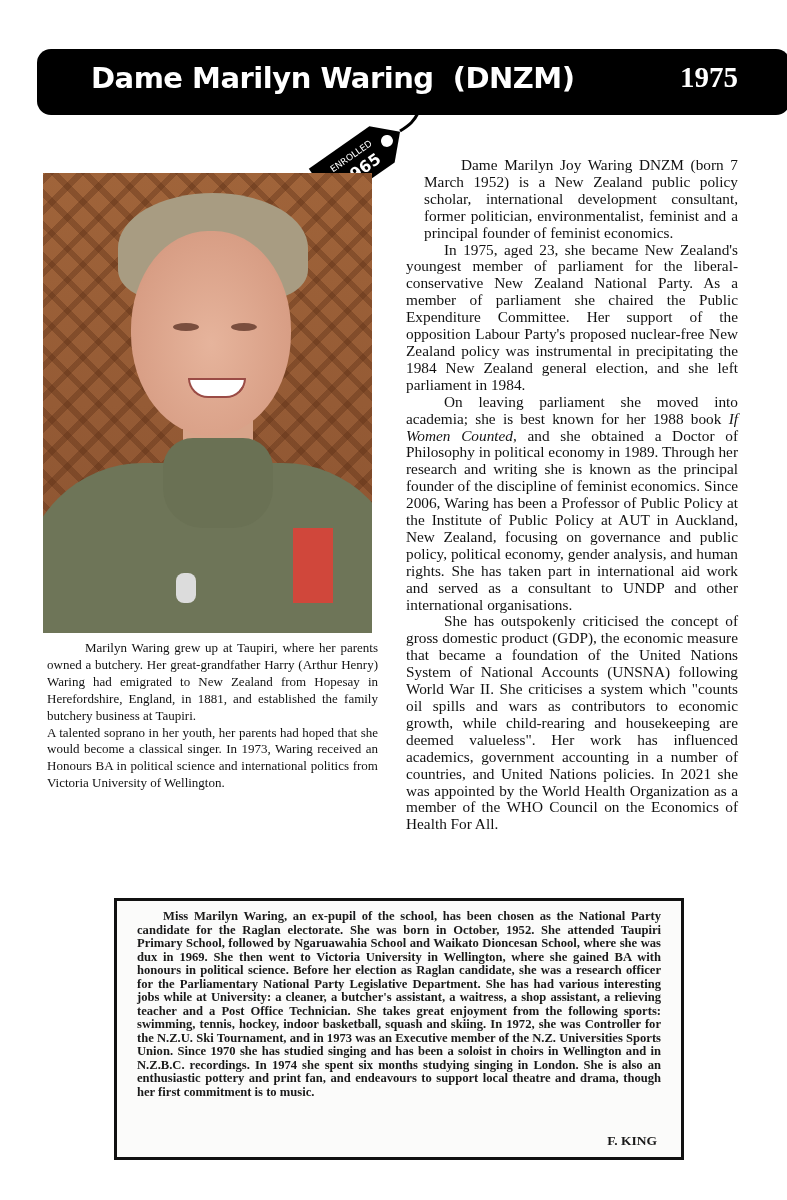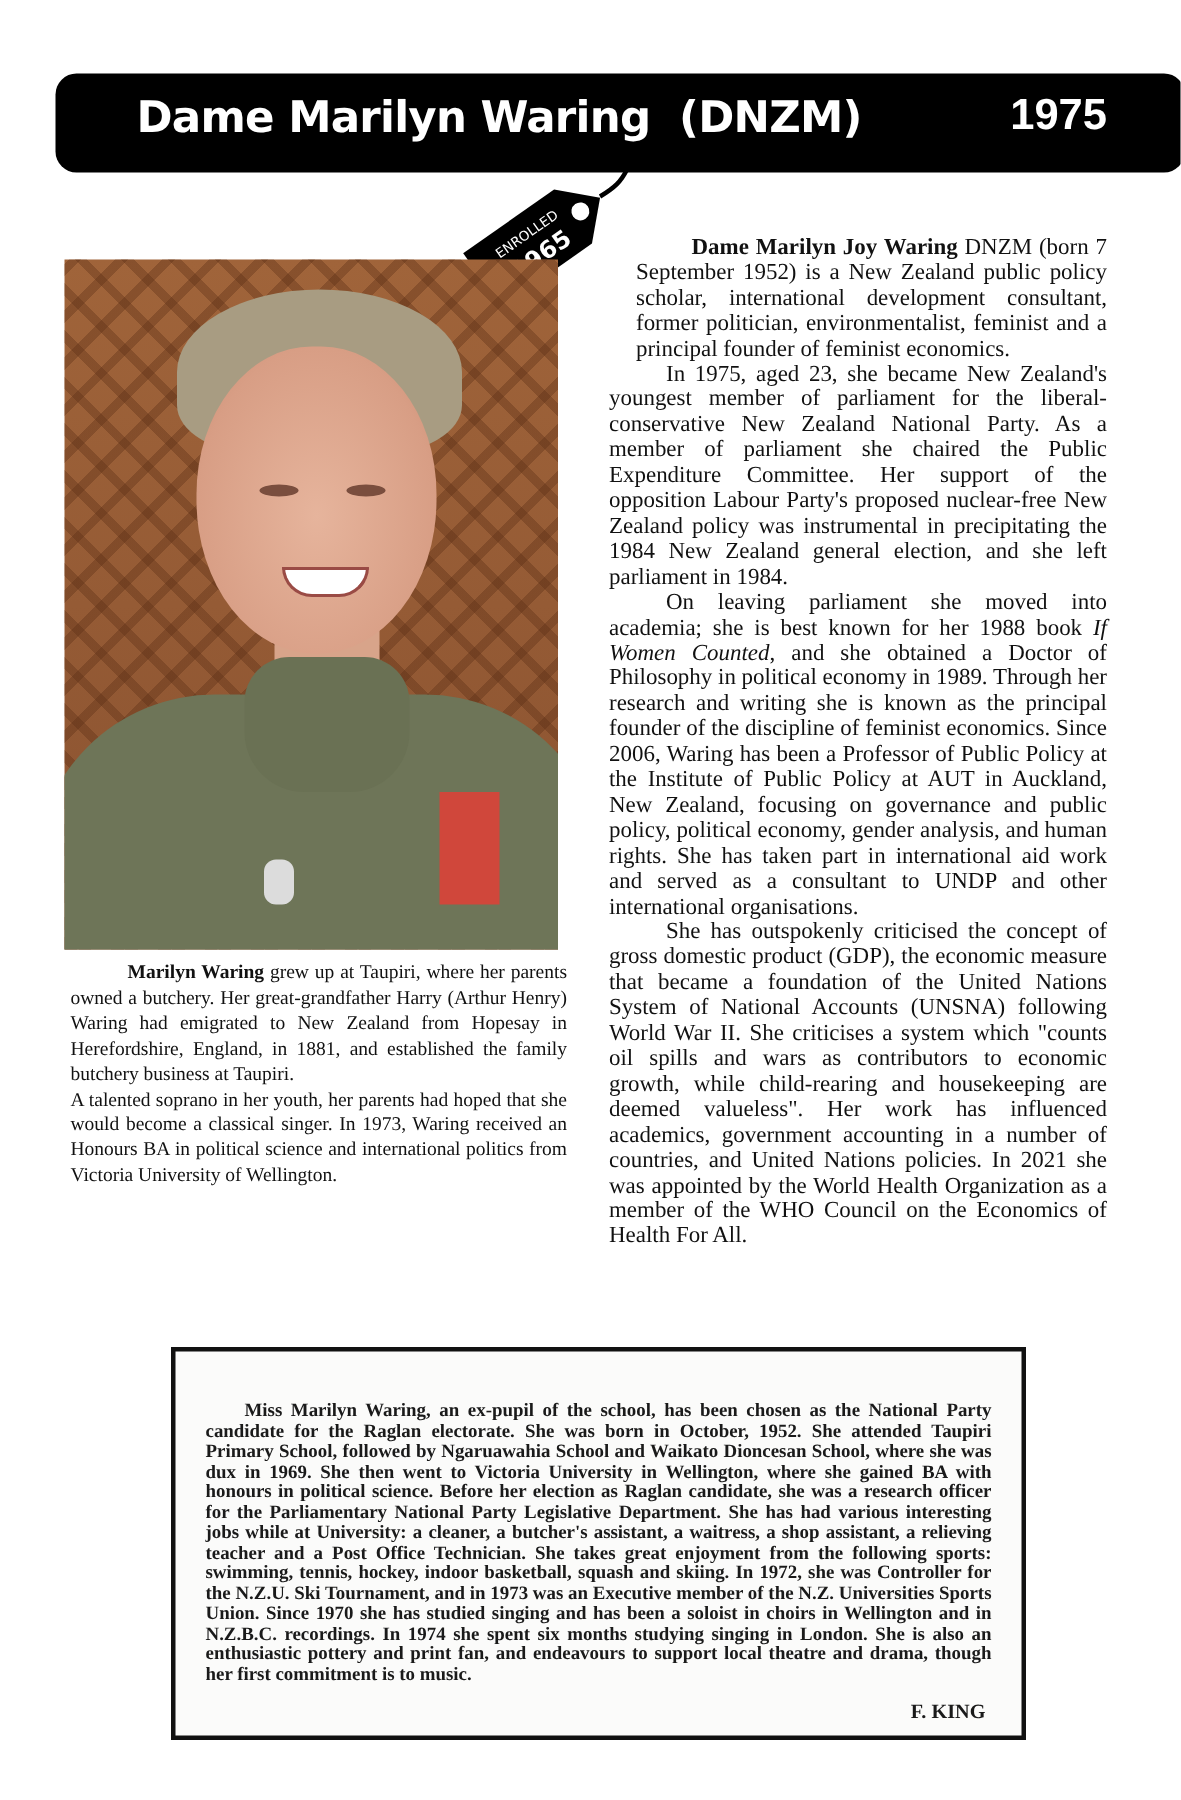--- a/index.html
+++ b/index.html
@@ -9,21 +9,21 @@
     position: absolute; left: 37px; top: 49px; width: 753px; height: 66px;
     background: #000; border-radius: 14px;
   }
   .title-text {
     position: absolute; left: 54px; top: 12px;
     font-family: "DejaVu Sans", sans-serif; font-weight: bold; font-size: 29px;
     color: #fff; letter-spacing: -0.5px; white-space: pre;
   }
   .title-year {
     position: absolute; right: 52px; top: 12px;
-    font-family: Liberation Sans, sans-serif; font-weight: bold; font-size: 29px; color: #fff;
+    font-family: Liberation Serif, serif; font-weight: bold; font-size: 29px; color: #fff;
   }
 
   .tag-wrap { position: absolute; left: 300px; top: 105px; width: 130px; height: 110px; }
   .tag-wrap svg { position: absolute; left: 0; top: 0; }
 
   .photo {
     position: absolute; left: 43px; top: 173px; width: 329px; height: 460px; overflow: hidden;
     background:
       repeating-linear-gradient(45deg, rgba(90,45,20,0.35) 0 6px, rgba(0,0,0,0) 6px 22px),
       repeating-linear-gradient(-45deg, rgba(90,45,20,0.35) 0 6px, rgba(0,0,0,0) 6px 22px),
@@ -57,32 +57,32 @@
   .bio-right {
     position: absolute; left: 406px; top: 157px; width: 332px;
     font-size: 15.3px; line-height: 16.9px; text-align: justify;
   }
   .bio-left {
     position: absolute; left: 47px; top: 640px; width: 331px;
     font-size: 13px; line-height: 16.9px; text-align: justify;
   }
   p { margin: 0; text-indent: 38px; }
   .first-right { padding-left: 18px; text-indent: 37px; }
-  b { font-weight: bold; }
+  b { font-weight: normal; }
   i { font-style: italic; }
   .noindent { text-indent: 0; }
 
   .clipping {
     position: absolute; left: 114px; top: 898px; width: 564px; height: 256px;
     border: 3px solid #111; background: #fbfbfa;
   }
   .clipping-text {
     position: absolute; left: 20px; top: 9px; width: 524px;
     font-family: "Liberation Serif", serif; font-weight: bold; font-size: 12.6px; line-height: 13.5px;
-    text-align: justify; color: #1a1a1a; margin-top: 24px;
+    text-align: justify; color: #1a1a1a;
   }
   .clipping-text p { text-indent: 26px; }
   .clipping-sig {
     position: absolute; right: 24px; bottom: 8px;
     font-family: "Liberation Serif", serif; font-weight: bold; font-size: 13.5px; color: #1a1a1a; text-align: center;
   }
 </style>
 </head>
 <body>
 
@@ -110,21 +110,21 @@
   <div class="hair"></div>
   <div class="face"></div>
   <div class="eye" style="left:130px"></div>
   <div class="eye" style="left:188px"></div>
   <div class="mouth"></div>
   <div class="medal"></div>
   <div class="brooch"></div>
 </div>
 
 <div class="bio-right">
-  <p class="first-right"><b>Dame Marilyn Joy Waring</b><span> DNZM (born 7 September 1952) is a New Zealand public policy scholar, international development consultant, former politician, environmentalist, feminist and a principal founder of feminist economics.</span></p>
+  <p class="first-right"><b>Dame Marilyn Joy Waring</b><span> DNZM (born 7 March 1952) is a New Zealand public policy scholar, international development consultant, former politician, environmentalist, feminist and a principal founder of feminist economics.</span></p>
   <p>In 1975, aged 23, she became New Zealand's youngest member of parliament for the liberal-conservative New Zealand National Party. As a member of parliament she chaired the Public Expenditure Committee. Her support of the opposition Labour Party's proposed nuclear-free New Zealand policy was instrumental in precipitating the 1984 New Zealand general election, and she left parliament in 1984.</p>
   <p><span>On leaving parliament she moved into academia; she is best known for her 1988 book </span><i>If Women Counted</i><span>, and she obtained a Doctor of Philosophy in political economy in 1989. Through her research and writing she is known as the principal founder of the discipline of feminist economics. Since 2006, Waring has been a Professor of Public Policy at the Institute of Public Policy at AUT in Auckland, New Zealand, focusing on governance and public policy, political economy, gender analysis, and human rights. She has taken part in international aid work and served as a consultant to UNDP and other international organisations.</span></p>
   <p>She has outspokenly criticised the concept of gross domestic product (GDP), the economic measure that became a foundation of the United Nations System of National Accounts (UNSNA) following World War II. She criticises a system which "counts oil spills and wars as contributors to economic growth, while child-rearing and housekeeping are deemed valueless". Her work has influenced academics, government accounting in a number of countries, and United Nations policies. In 2021 she was appointed by the World Health Organization as a member of the WHO Council on the Economics of Health For All.</p>
 </div>
 
 <div class="bio-left">
   <p><b>Marilyn Waring</b><span> grew up at Taupiri, where her parents owned a butchery. Her great-grandfather Harry (Arthur Henry) Waring had emigrated to New Zealand from Hopesay in Herefordshire, England, in 1881, and established the family butchery business at Taupiri.</span></p>
   <p class="noindent">A talented soprano in her youth, her parents had hoped that she would become a classical singer. In 1973, Waring received an Honours BA in political science and international politics from Victoria University of Wellington.</p>
 </div>
 

